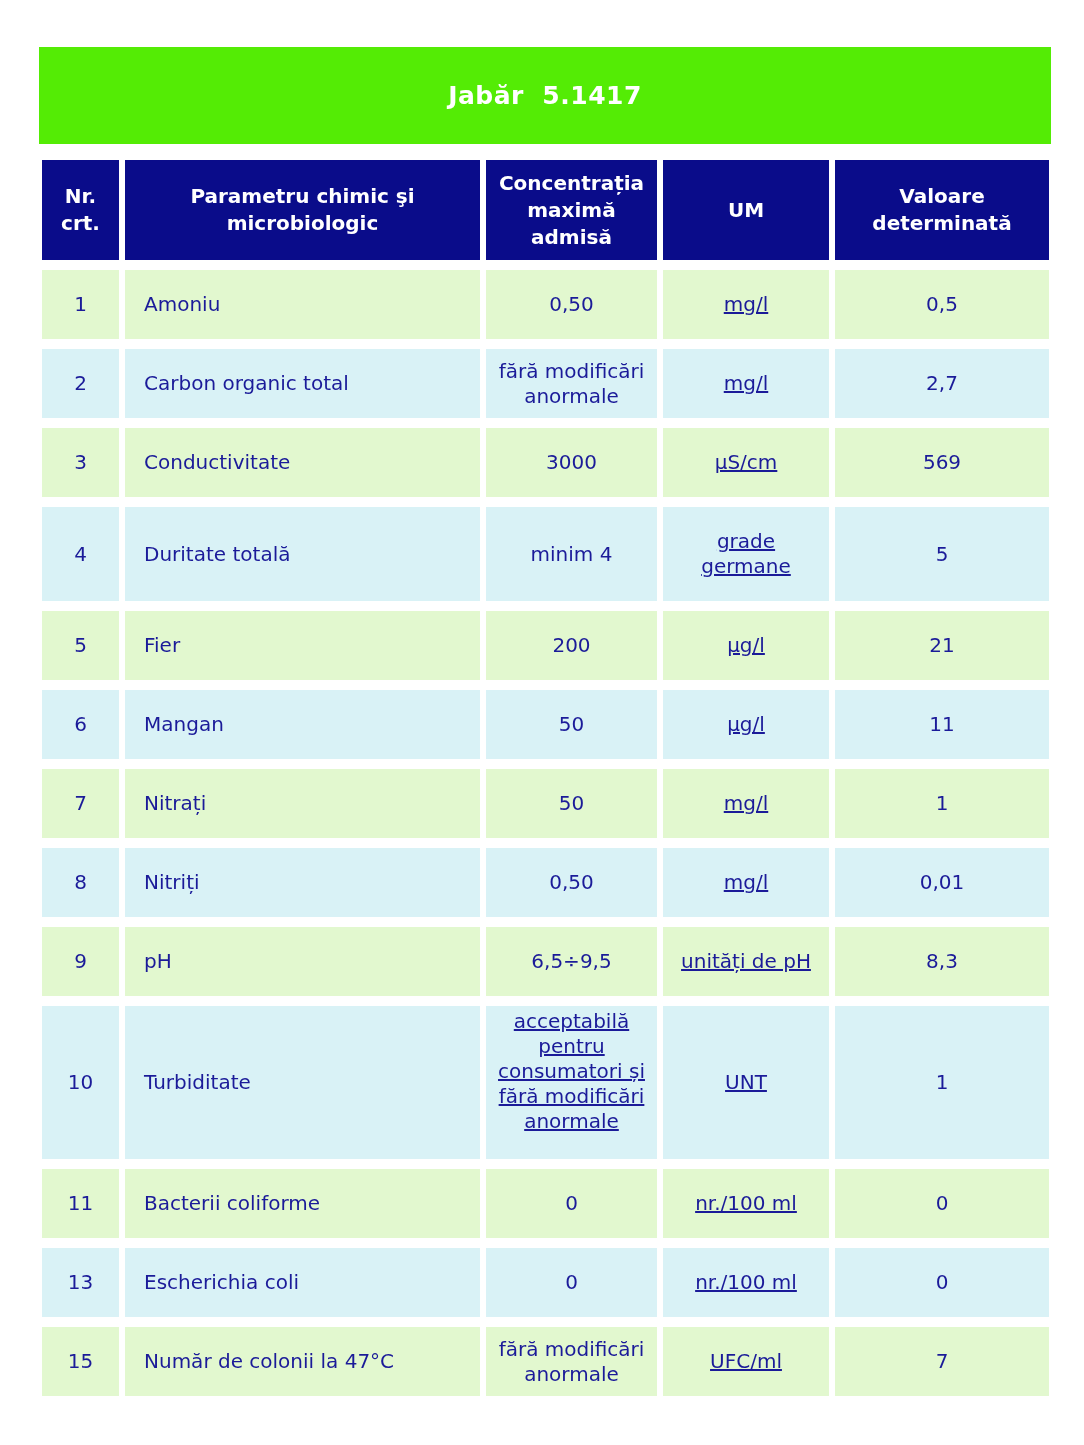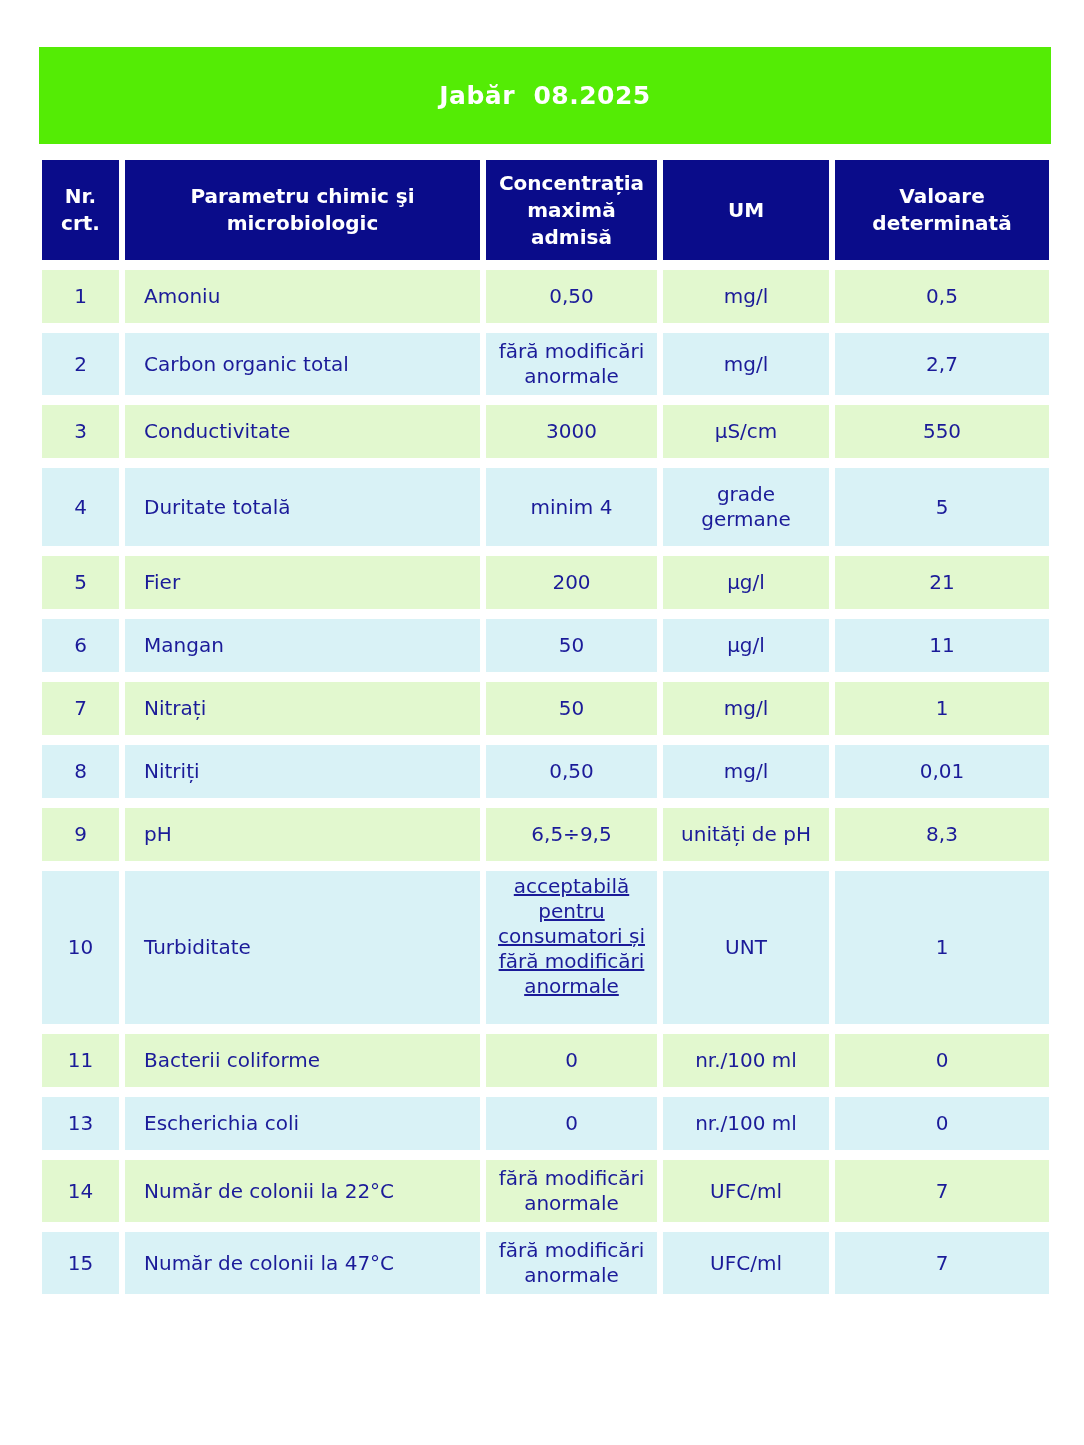--- a/index.html
+++ b/index.html
@@ -55,34 +55,34 @@
   th.c-cma{padding:4px 2px;margin-top:16px;}
   td{
     color:var(--cell-text);
     font-size:20px;
     line-height:25px;
     height:44px;
     padding:6px 8px;
     text-align:center;vertical-align:middle;
   }
   td.c-param{text-align:left;padding-left:19px;}
-  td.c-um{padding:14px 14px;}
+  td.c-um{padding:22px 14px;text-decoration:underline;}
   tbody tr:nth-child(odd) td{background:var(--row-odd);}
   tbody tr:nth-child(even) td{background:var(--row-even);}
   .cma-wrap{width:100%;max-width:158px;margin:0 auto;}
   tr.row-9 td.c-cma{vertical-align:top;padding-top:3px;padding-bottom:2px;}
   tr.row-9 .cma-wrap{height:148px;overflow:hidden;text-decoration:underline;}
 </style>
 </head>
 <body>
 
 <div class="page">
 
   <div class="banner">
-    <span>Jabăr  08.2025</span>
+    <span>Jabăr  5.1417</span>
   </div>
 
   <table>
     <colgroup>
       <col class="c1">
         <col class="c2">
         <col class="c3">
         <col class="c4">
         <col class="c5">
     </colgroup>
@@ -114,21 +114,21 @@
     <td class="c-um">mg/l</td>
     <td class="c-val">2,7</td>
   </tr>
         <tr class="row-2">
     <td class="c-nr">3</td>
     <td class="c-param">Conductivitate</td>
     <td class="c-cma">
       <div class="cma-wrap">3000</div>
     </td>
     <td class="c-um">µS/cm</td>
-    <td class="c-val">550</td>
+    <td class="c-val">569</td>
   </tr>
         <tr class="row-3">
     <td class="c-nr">4</td>
     <td class="c-param">Duritate totală</td>
     <td class="c-cma">
       <div class="cma-wrap">minim 4</div>
     </td>
     <td class="c-um">grade germane</td>
     <td class="c-val">5</td>
   </tr>
@@ -197,29 +197,20 @@
   </tr>
         <tr class="row-12">
     <td class="c-nr">13</td>
     <td class="c-param">Escherichia coli</td>
     <td class="c-cma">
       <div class="cma-wrap">0</div>
     </td>
     <td class="c-um">nr./100 ml</td>
     <td class="c-val">0</td>
   </tr>
-        <tr class="row-13">
-    <td class="c-nr">14</td>
-    <td class="c-param">Număr de colonii la 22°C</td>
-    <td class="c-cma">
-      <div class="cma-wrap">fără modificări anormale</div>
-    </td>
-    <td class="c-um">UFC/ml</td>
-    <td class="c-val">7</td>
-  </tr>
         <tr class="row-14">
     <td class="c-nr">15</td>
     <td class="c-param">Număr de colonii la 47°C</td>
     <td class="c-cma">
       <div class="cma-wrap">fără modificări anormale</div>
     </td>
     <td class="c-um">UFC/ml</td>
     <td class="c-val">7</td>
   </tr>
       </tbody>

